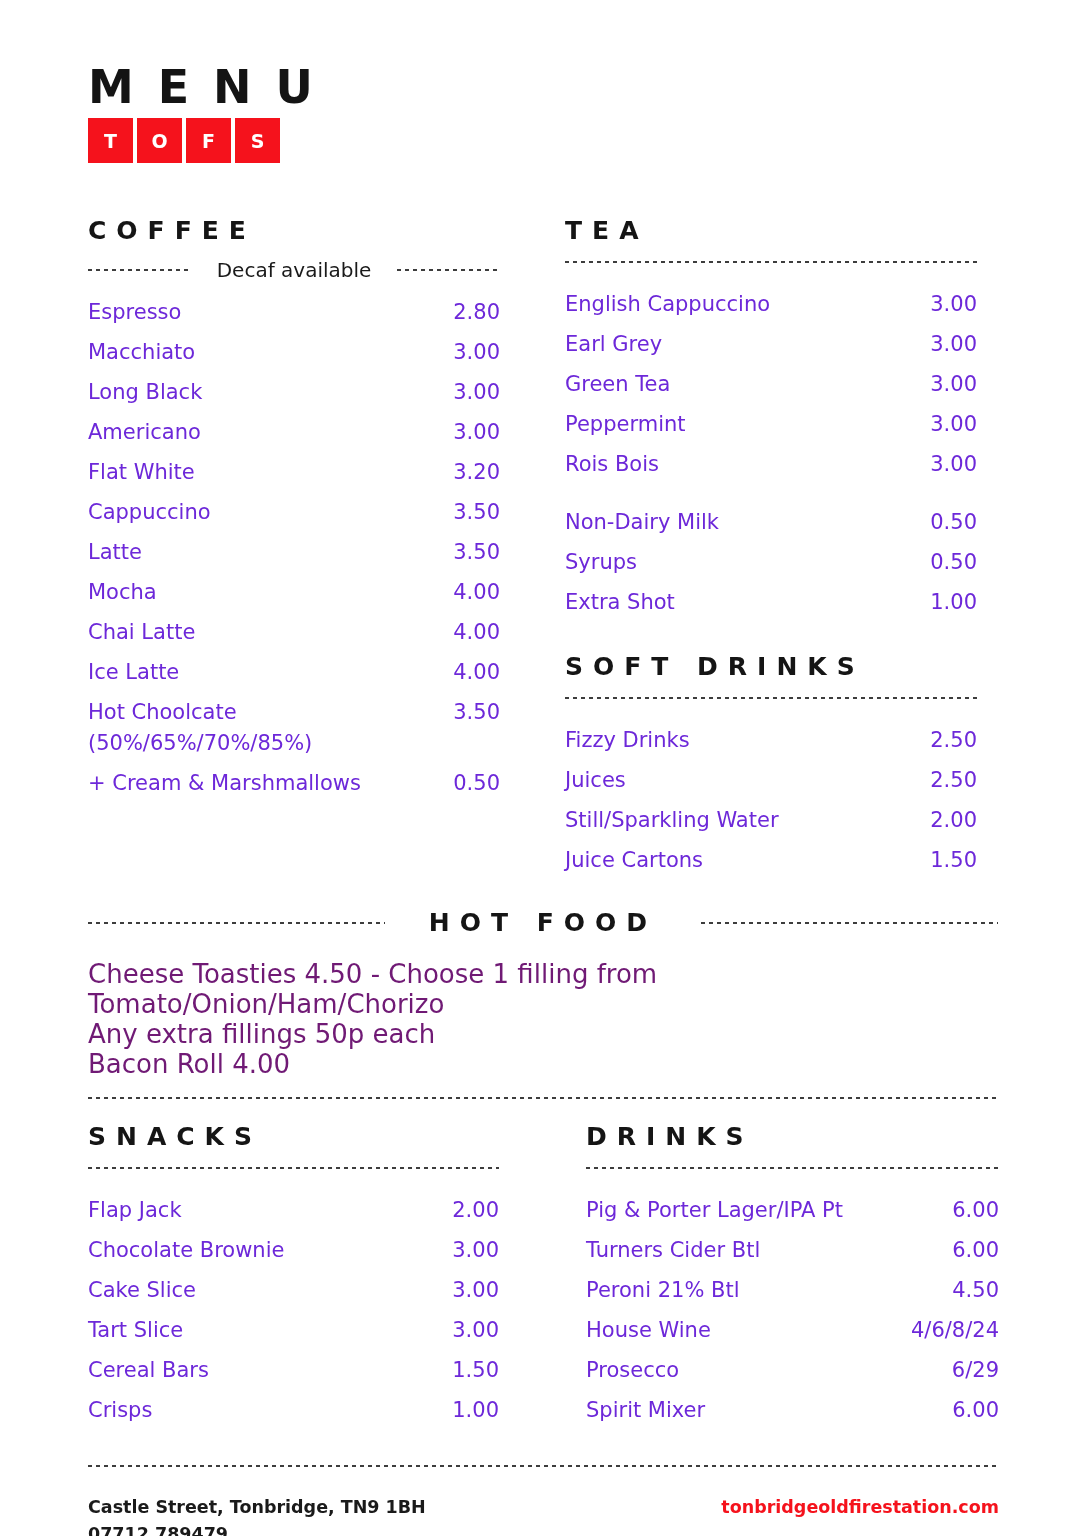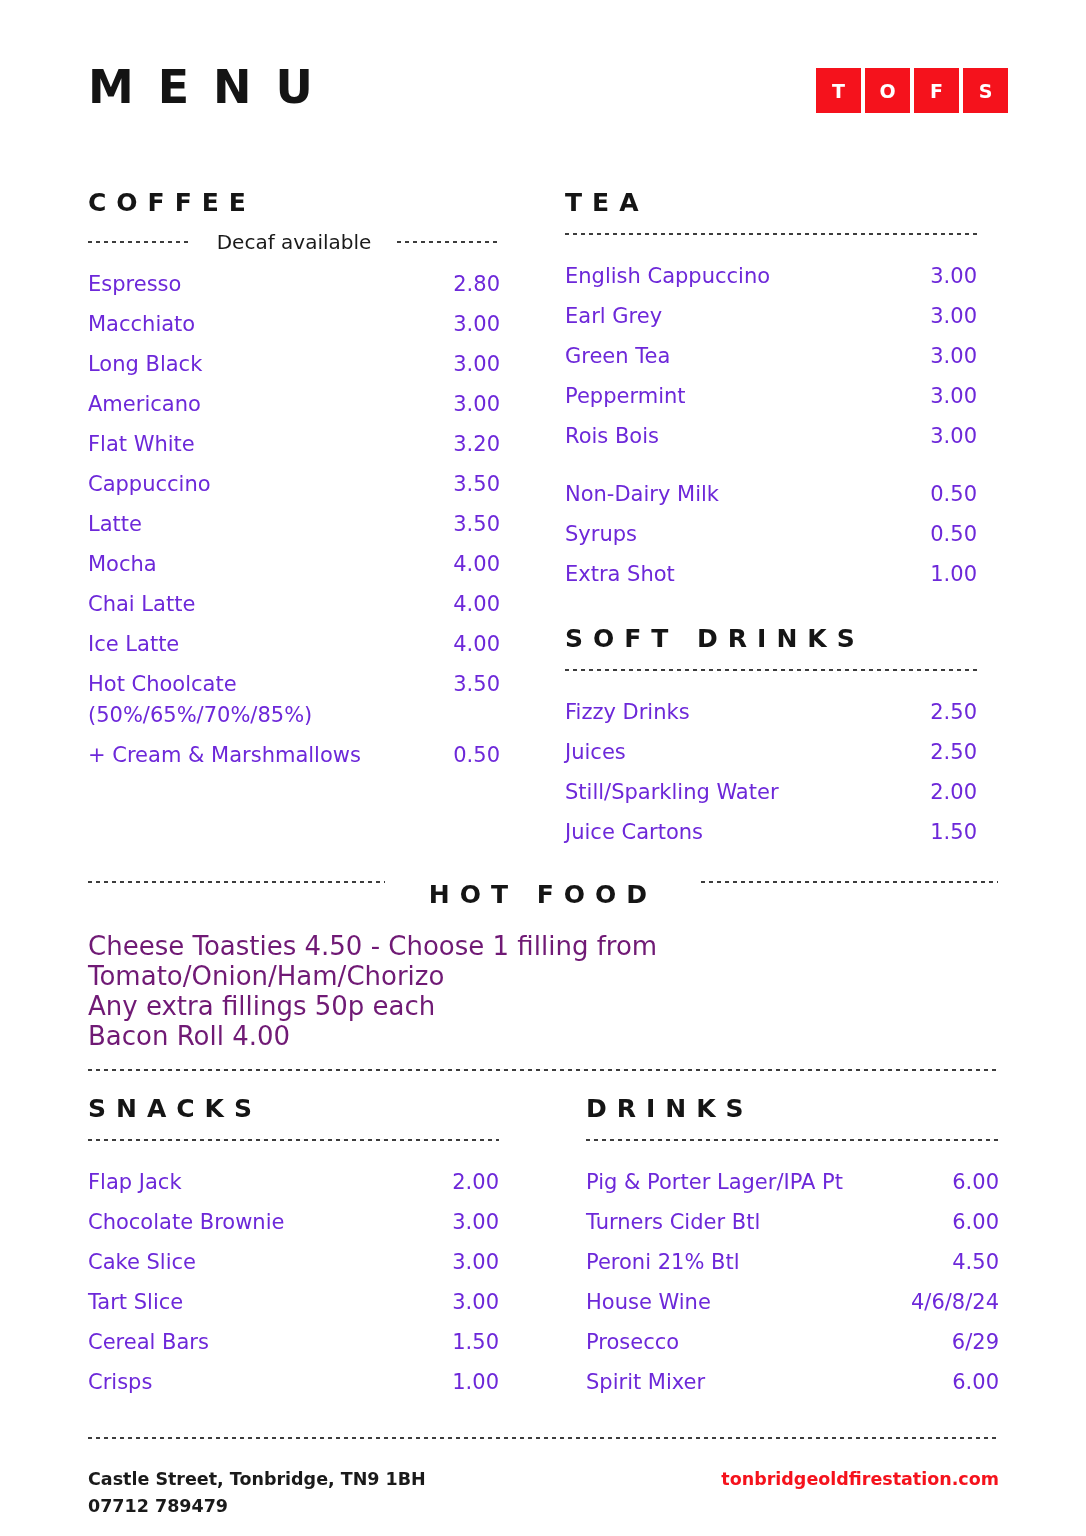--- a/index.html
+++ b/index.html
@@ -6,31 +6,31 @@
   *{ box-sizing:border-box; }
   html,body{ margin:0; padding:0; background:#ffffff; }
   body{
     width:1086px; height:1536px;
     font-family:"DejaVu Sans", "Liberation Sans", sans-serif;
     color:var(--ink);
   }
   .page{ position:relative; width:1086px; height:1536px; overflow:hidden; background:#fff; }
 
   
-  .hdr{ display:flex; justify-content:space-between; align-items:flex-start; padding:62px 78px 0 88px; }
+  .hdr{ display:flex; justify-content:space-between; align-items:flex-start; padding:62px 62px 0 88px;flex-direction:column; }
   .menu-title{ margin:0; font-size:46px; line-height:50px; font-weight:800; letter-spacing:0.52em; color:#141414; white-space:nowrap; }
   .logo{ display:flex; gap:4px; margin-top:6px; }
   .logo-sq{ width:45px; height:45px; background:var(--red); color:#fff; display:flex; align-items:center; justify-content:center; font-size:19px; font-weight:700; }
 
   
   .section-title{ margin:0; font-size:25px; line-height:28px; font-weight:700; letter-spacing:0.40em; color:#151515; white-space:nowrap; }
   .rule{ height:2px; background:repeating-linear-gradient(to right,#3d3d3d 0 4px,transparent 4px 8px); }
 
   
-  .top-cols{ display:flex; gap:65px; padding:0 109px 0 88px; margin-top:76px; }
+  .top-cols{ display:flex; gap:65px; padding:0 109px 0 88px; margin-top:54px; }
   .top-cols .col-l{ width:412px; flex:none; }
   .top-cols .col-r{ width:412px; flex:none; }
   .bot-cols{ display:flex; gap:87px; padding:0 87px 0 88px; margin-top:24px; }
   .bot-cols .col-l{ width:411px; flex:none; }
   .bot-cols .col-r{ width:413px; flex:none; }
 
   .note-row{ display:flex; align-items:center; gap:24px; margin:14px 0 20px; font-size:20px; line-height:22px; }
   .note-row .dash{ flex:1; height:2px; background:repeating-linear-gradient(to right,#3d3d3d 0 4px,transparent 4px 8px); }
   .note-text{ padding:0 2px; color:#1a1a1a; }
 
@@ -38,21 +38,21 @@
 
   .menu-row{ display:flex; justify-content:space-between; align-items:flex-start; margin-bottom:18px; font-size:21px; line-height:22px; font-weight:500; color:#6d28d9; }
   .item-left{ padding-right:12px; }
   .item-sub{ margin-top:9px; }
   .item-price{ white-space:nowrap; }
   .extras{ margin-top:36px; }
   .soft-title{ margin-top:40px; }
 
   
   .hotfood{ padding:0 88px; margin-top:20px; }
-  .hf-head{ display:flex; gap:44px; }
+  .hf-head{ display:flex; align-items:center; gap:44px; }
   .hf-head .dash{ flex:1; height:2px; background:repeating-linear-gradient(to right,#3d3d3d 0 4px,transparent 4px 8px); }
   .hf-lines{ margin-top:22px; font-size:26px; line-height:30px; font-weight:400; color:#701a75; }
   .hf-lines p{ margin:0; }
   .hf-bottom-rule{ margin-top:18px; }
 
   
   .ftr{ padding:0 87px 0 88px; margin-top:26px; }
   .ftr-row{ display:flex; justify-content:space-between; align-items:flex-start; margin-top:27px; }
   .addr{ font-size:17.5px; line-height:27px; font-weight:700; color:#1a1a1a; }
   .site{ font-size:17.5px; line-height:27px; font-weight:700; color:var(--red); text-decoration:none; }

